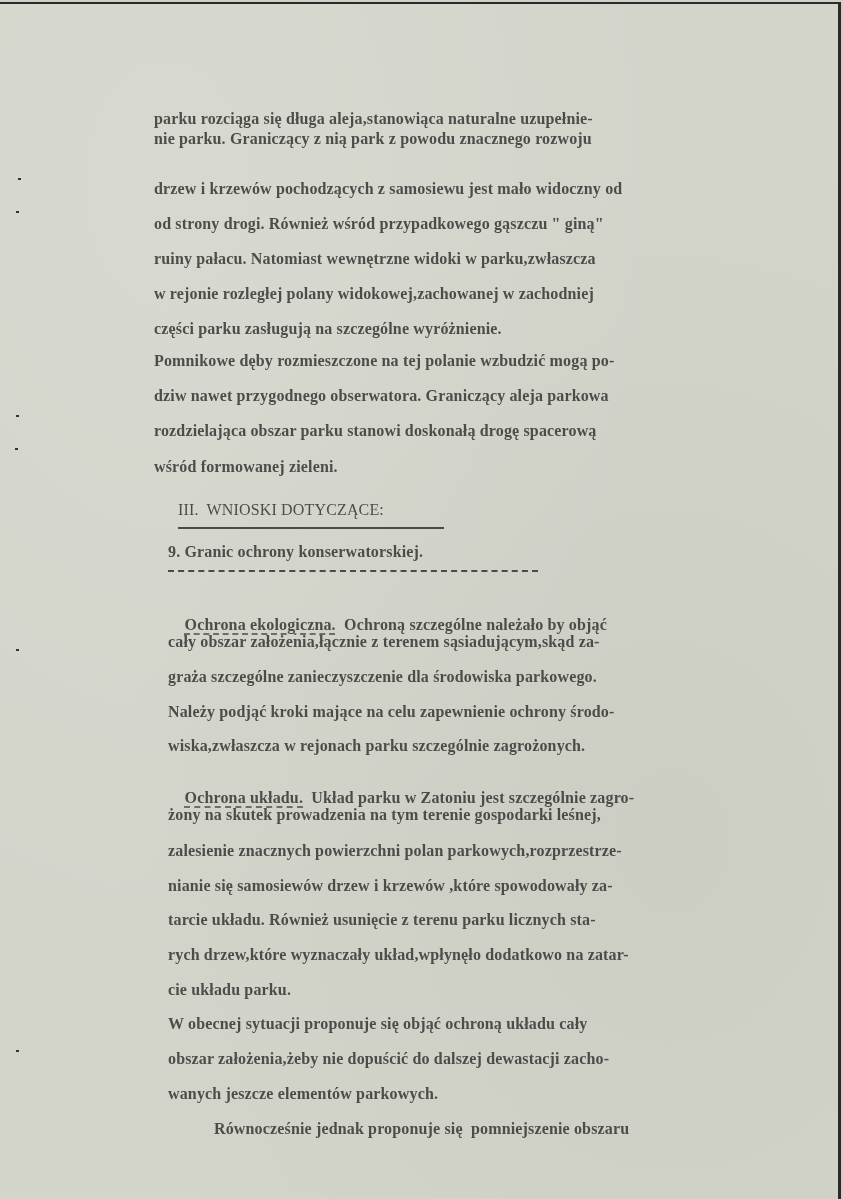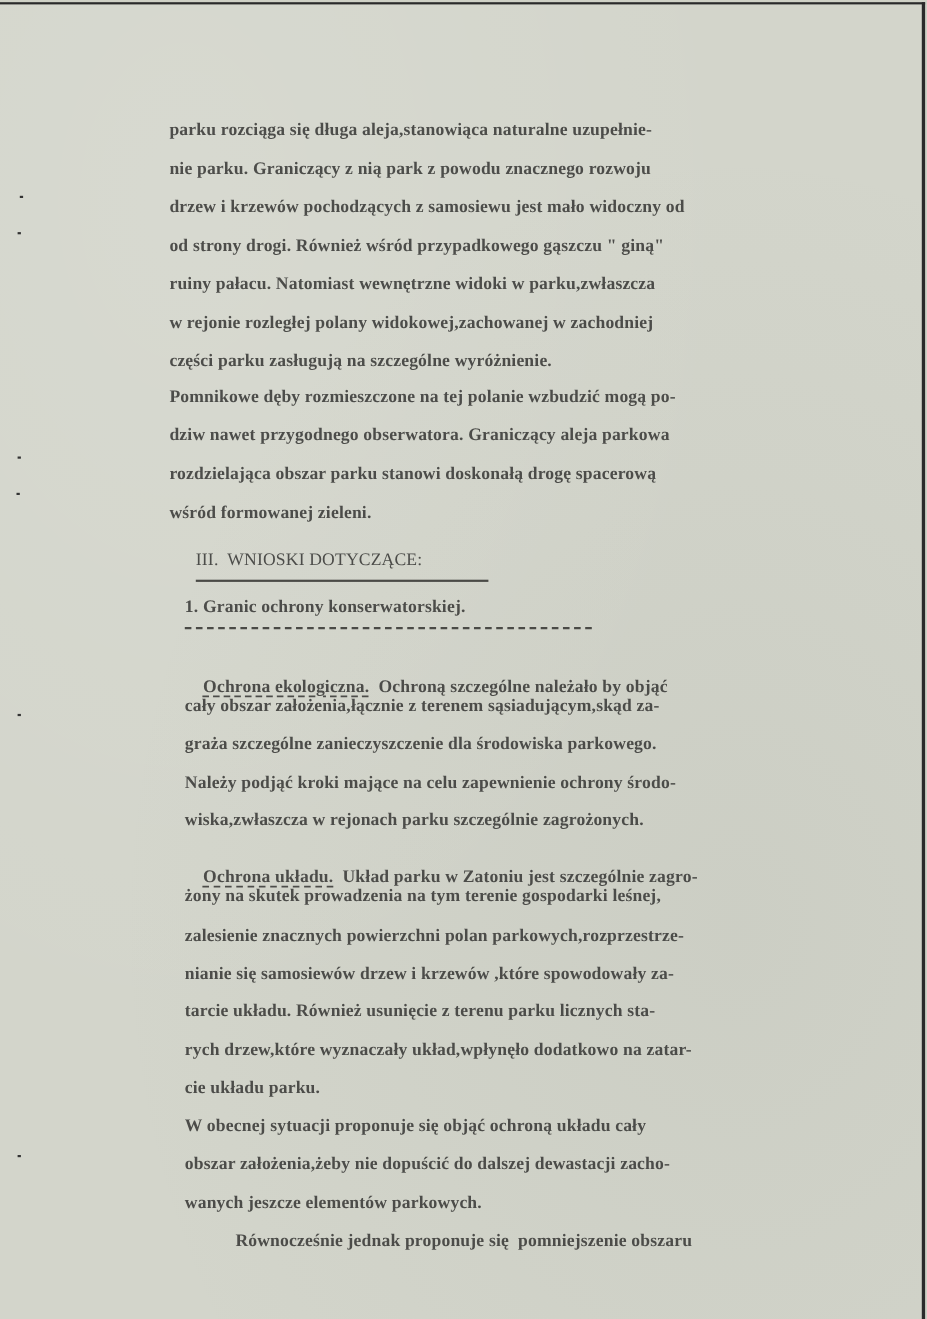--- a/index.html
+++ b/index.html
@@ -44,35 +44,35 @@
 <div class="page">
 
   <div class="dot" style="left:18px;top:174px"></div>
   <div class="dot" style="left:16px;top:207px"></div>
   <div class="dot" style="left:16px;top:411px"></div>
   <div class="dot" style="left:15px;top:444px"></div>
   <div class="dot" style="left:16px;top:645px"></div>
   <div class="dot" style="left:16px;top:1046px"></div>
 
   <div class="line" style="left:154px;top:106px">parku rozciąga się długa aleja,stanowiąca naturalne uzupełnie-</div>
-  <div class="line" style="left:154px;top:141px">nie parku. Graniczący z nią park z powodu znacznego rozwoju</div>
+  <div class="line" style="left:154px;top:126px">nie parku. Graniczący z nią park z powodu znacznego rozwoju</div>
   <div class="line" style="left:154px;top:176px">drzew i krzewów pochodzących z samosiewu jest mało widoczny od</div>
   <div class="line" style="left:154px;top:211px">od strony drogi. Również wśród przypadkowego gąszczu " giną"</div>
   <div class="line" style="left:154px;top:246px">ruiny pałacu. Natomiast wewnętrzne widoki w parku,zwłaszcza</div>
   <div class="line" style="left:154px;top:281px">w rejonie rozległej polany widokowej,zachowanej w zachodniej</div>
   <div class="line" style="left:154px;top:316px">części parku zasługują na szczególne wyróżnienie.</div>
   <div class="line" style="left:154px;top:348px">Pomnikowe dęby rozmieszczone na tej polanie wzbudzić mogą po-</div>
   <div class="line" style="left:154px;top:383px">dziw nawet przygodnego obserwatora. Graniczący aleja parkowa</div>
   <div class="line" style="left:154px;top:418px">rozdzielająca obszar parku stanowi doskonałą drogę spacerową</div>
   <div class="line" style="left:154px;top:454px">wśród formowanej zieleni.</div>
 
   <div class="line" style="left:178px;top:497px;font-weight:normal">III.  WNIOSKI DOTYCZĄCE:</div>
   <div class="heading-rule" style="left:178px;top:523px;width:266px"></div>
 
-  <div class="line" style="left:168px;top:539px">1. Granic ochrony konserwatorskiej.</div>
+  <div class="line" style="left:168px;top:539px">9. Granic ochrony konserwatorskiej.</div>
   <div class="dash-rule" style="left:168px;top:566px;width:370px"></div>
 
   <div class="line" style="left:168px;top:594px">
     <span class="ul">Ochrona ekologiczna.</span><span>  Ochroną szczególne należało by objąć</span>
   </div>
   <div class="line" style="left:168px;top:629px">cały obszar założenia,łącznie z terenem sąsiadującym,skąd za-</div>
   <div class="line" style="left:168px;top:664px">graża szczególne zanieczyszczenie dla środowiska parkowego.</div>
   <div class="line" style="left:168px;top:699px">Należy podjąć kroki mające na celu zapewnienie ochrony środo-</div>
   <div class="line" style="left:168px;top:733px">wiska,zwłaszcza w rejonach parku szczególnie zagrożonych.</div>
 

